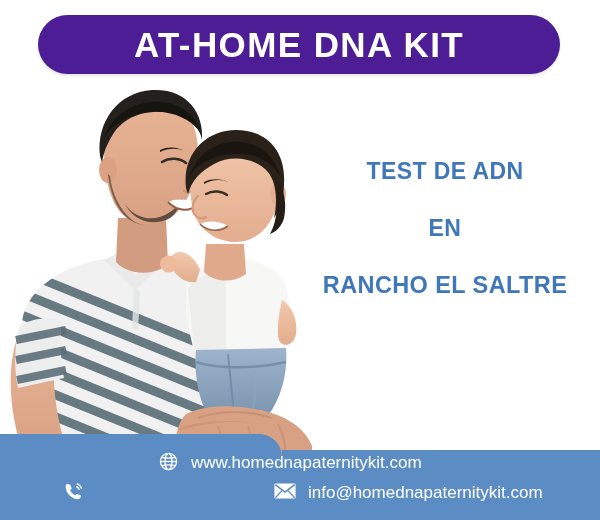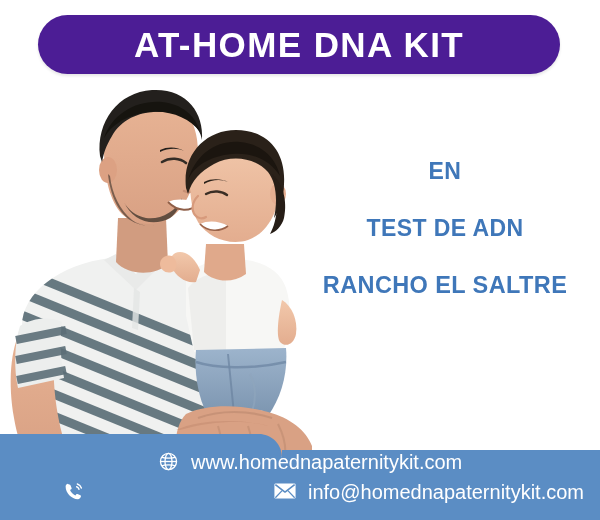--- a/index.html
+++ b/index.html
@@ -88,21 +88,21 @@
     left: 0;
     top: 0;
     width: 600px;
     height: 86px;
   }
   .foot-row {
     position: absolute;
     display: flex;
     align-items: center;
     color: #ffffff;
-    font-size: 20px;
+    font-size: 17px;
     white-space: nowrap;
   }
   .foot-row.web {
     left: 157px;
     top: 16px;
   }
   .foot-row.phone {
     left: 62px;
     top: 46px;
   }
@@ -273,22 +273,22 @@
       <path d="M198 340 C220 332 248 332 272 340" stroke="#c28f74" stroke-width="2.2" fill="none" opacity="0.8"></path>
       <path d="M218 348 C222 360 222 370 220 378" stroke="#c28f74" stroke-width="2" fill="none" opacity="0.7"></path>
       <path d="M248 348 C252 360 253 370 251 378" stroke="#c28f74" stroke-width="2" fill="none" opacity="0.7"></path>
       <path d="M278 346 C284 358 286 370 285 378" stroke="#c28f74" stroke-width="2" fill="none" opacity="0.7"></path>
 
       <path d="M176 352 C198 342 238 340 268 348 C250 342 212 342 180 352 Z" fill="#b87f64" opacity="0.35"></path>
     </svg>
   </div>
 
   <div class="headline">
+    <div class="headline-line">TEST DE ADN</div>
     <div class="headline-line">EN</div>
-    <div class="headline-line">TEST DE ADN</div>
     <div class="headline-line loc">RANCHO EL SALTRE</div>
   </div>
 
   <div class="footer">
     <div class="footer-shape">
       <svg width="600" height="86" viewBox="0 0 600 86" xmlns="http://www.w3.org/2000/svg" aria-hidden="true">
         <path d="M0 0 L258 0 C272 0 282 10 282 24 L282 16 L600 16 L600 86 L0 86 Z" fill="#5b8dc4"></path>
         <path d="M0 0 L256 0 C270 0 280 10 280 24 L280 28 L0 28 Z" fill="#5b8dc4"></path>
       </svg>
     </div>

